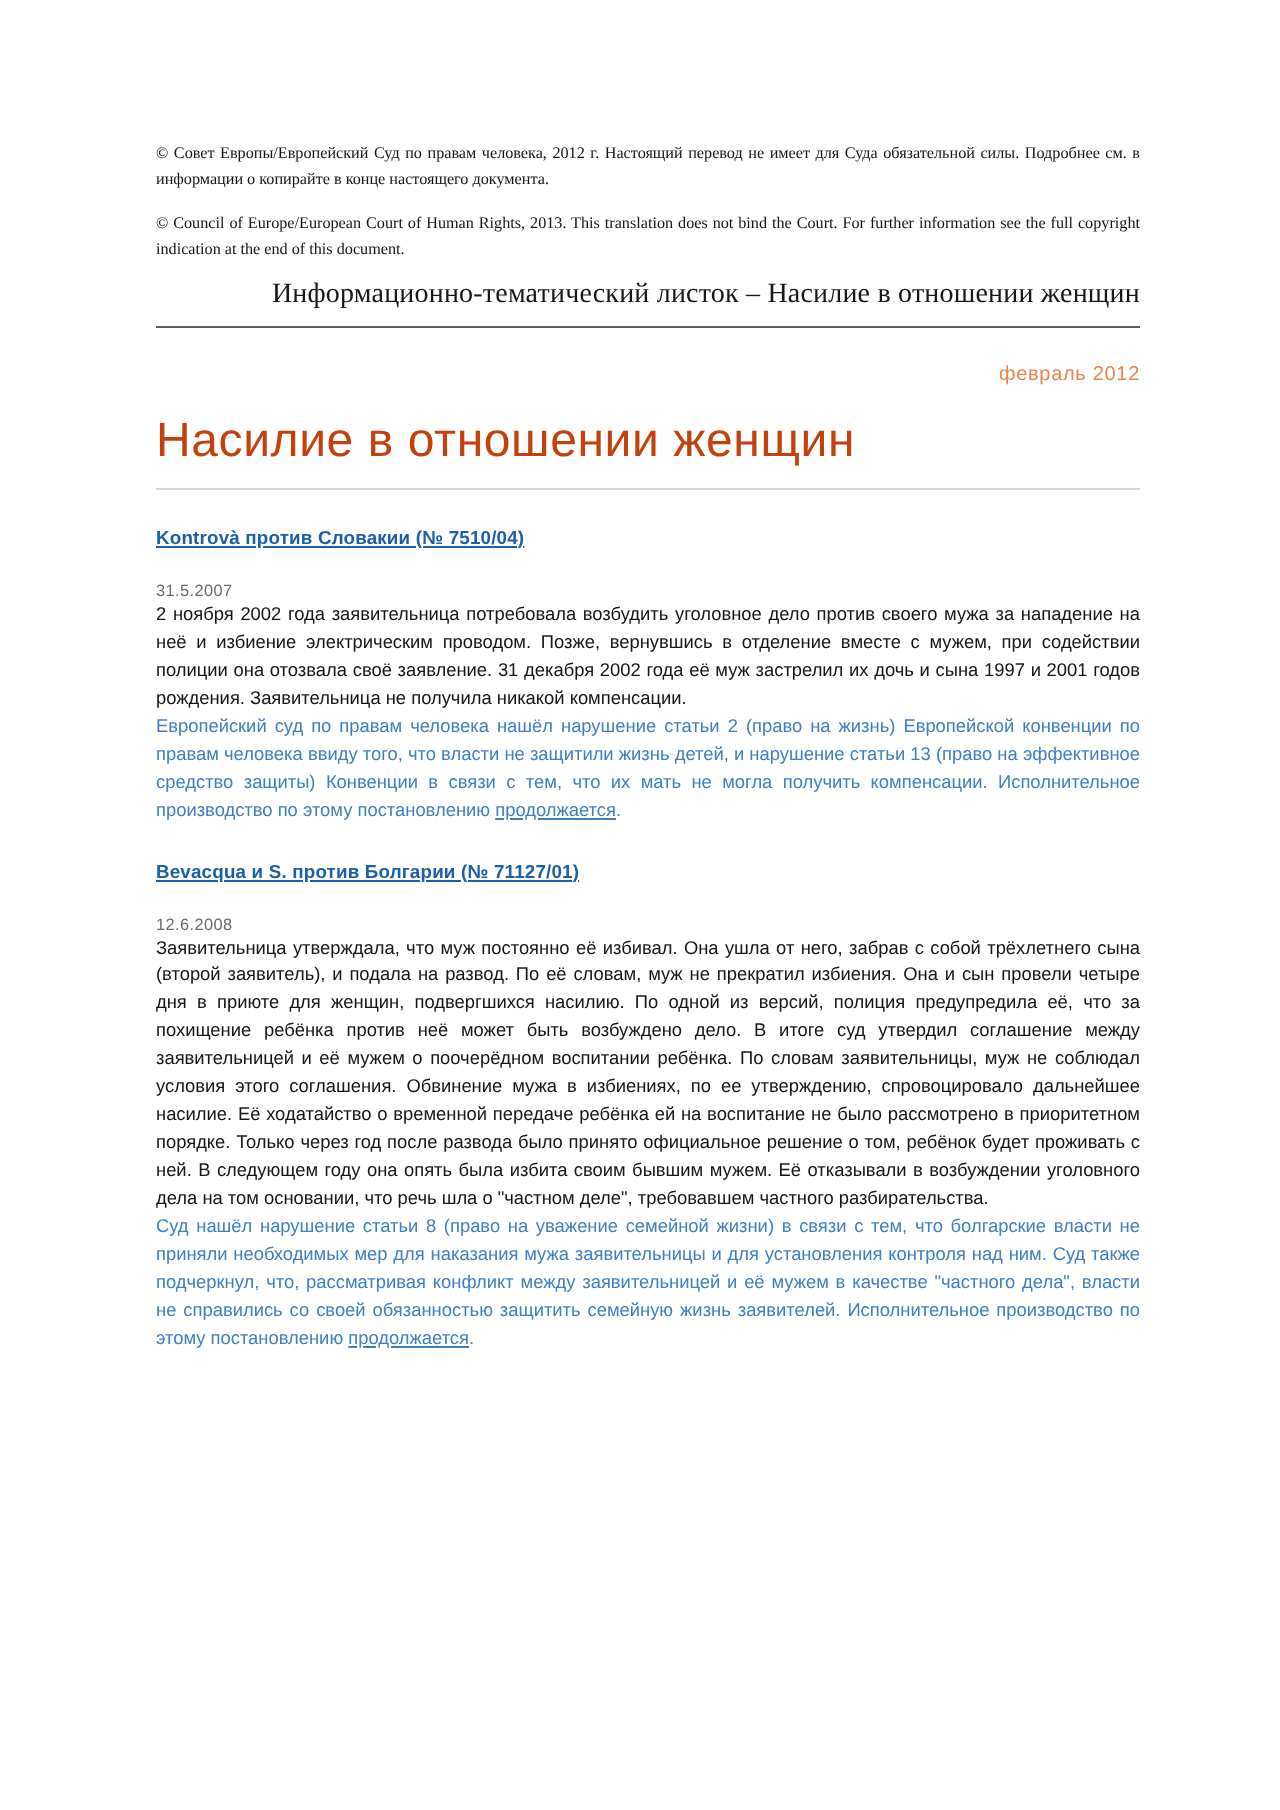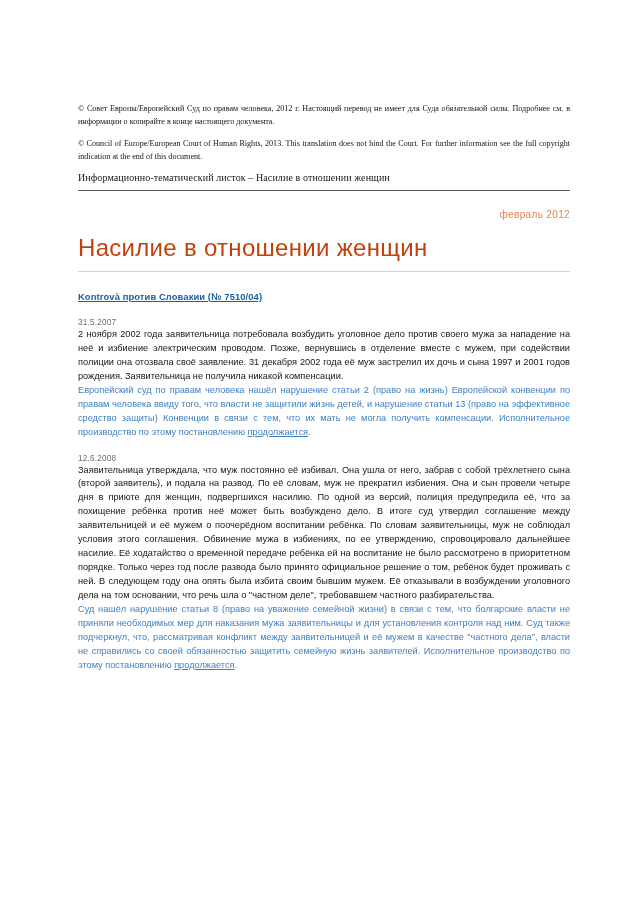--- a/index.html
+++ b/index.html
@@ -15,38 +15,38 @@
     position: relative;
     overflow: hidden;
   }
   .page {
     position: absolute;
     left: 0; top: 0;
     width: 640px;
     height: 765px;
     background: #fff;
     box-sizing: border-box;
-    padding: 102px 70px 0 78px;
+    padding: 70px 70px 0 78px;
   }
   .copyright-block {
     font-family: "Liberation Serif", serif;
     font-size: 8.1px;
     line-height: 1.62;
     color: #141414;
     text-align: justify;
     width: 492px;
   }
   .copyright-block p {
     margin: 0 0 9px 0;
   }
   .running-head {
     width: 492px;
-    text-align: left;
+    text-align: right;
     font-family: "Liberation Serif", serif;
-    font-size: 10px;
+    font-size: 14px;
     color: #171717;
     letter-spacing: 0.1px;
   }
   .rule-dark {
     width: 492px;
     height: 0;
     border-top: 1.3px solid #5c5c5c;
     margin-top: 7px;
   }
   .meta-block {
@@ -146,18 +146,19 @@
 
 
   <div class="case">
     <a class="case-title" href="#">Kontrovà против Словакии (№ 7510/04)</a>
     <div class="case-date">31.5.2007</div>
     <div class="case-body">2 ноября 2002 года заявительница потребовала возбудить уголовное дело против своего мужа за нападение на неё и избиение электрическим проводом. Позже, вернувшись в отделение вместе с мужем, при содействии полиции она отозвала своё заявление. 31 декабря 2002 года её муж застрелил их дочь и сына 1997 и 2001 годов рождения. Заявительница не получила никакой компенсации.</div>
     <div class="case-ruling"><span>Европейский суд по правам человека нашёл нарушение статьи 2 (право на жизнь) Европейской конвенции по правам человека ввиду того, что власти не защитили жизнь детей, и нарушение статьи 13 (право на эффективное средство защиты) Конвенции в связи с тем, что их мать не могла получить компенсации. Исполнительное производство по этому постановлению </span><a class="inline-link" href="#">продолжается</a><span>.</span></div>
   </div>
 
   <div class="case case2">
+    <a class="case-title" href="#">Bevacqua и S. против Болгарии (№ 71127/01)</a>
     <div class="case-date">12.6.2008</div>
     <div class="case-body">Заявительница утверждала, что муж постоянно её избивал. Она ушла от него, забрав с собой трёхлетнего сына (второй заявитель), и подала на развод. По её словам, муж не прекратил избиения. Она и сын провели четыре дня в приюте для женщин, подвергшихся насилию. По одной из версий, полиция предупредила её, что за похищение ребёнка против неё может быть возбуждено дело. В итоге суд утвердил соглашение между заявительницей и её мужем о поочерёдном воспитании ребёнка. По словам заявительницы, муж не соблюдал условия этого соглашения. Обвинение мужа в избиениях, по ее утверждению, спровоцировало дальнейшее насилие. Её ходатайство о временной передаче ребёнка ей на воспитание не было рассмотрено в приоритетном порядке. Только через год после развода было принято официальное решение о том, ребёнок будет проживать с ней. В следующем году она опять была избита своим бывшим мужем. Её отказывали в возбуждении уголовного дела на том основании, что речь шла о "частном деле", требовавшем частного разбирательства.</div>
     <div class="case-ruling"><span>Суд нашёл нарушение статьи 8 (право на уважение семейной жизни) в связи с тем, что болгарские власти не приняли необходимых мер для наказания мужа заявительницы и для установления контроля над ним. Суд также подчеркнул, что, рассматривая конфликт между заявительницей и её мужем в качестве "частного дела", власти не справились со своей обязанностью защитить семейную жизнь заявителей. Исполнительное производство по этому постановлению </span><a class="inline-link" href="#">продолжается</a><span>.</span></div>
   </div>
 
 </div>
 
 </body></html>

